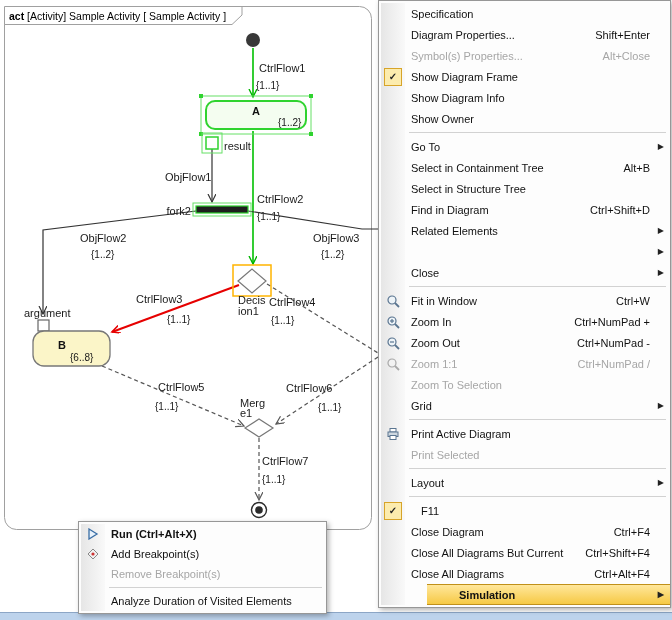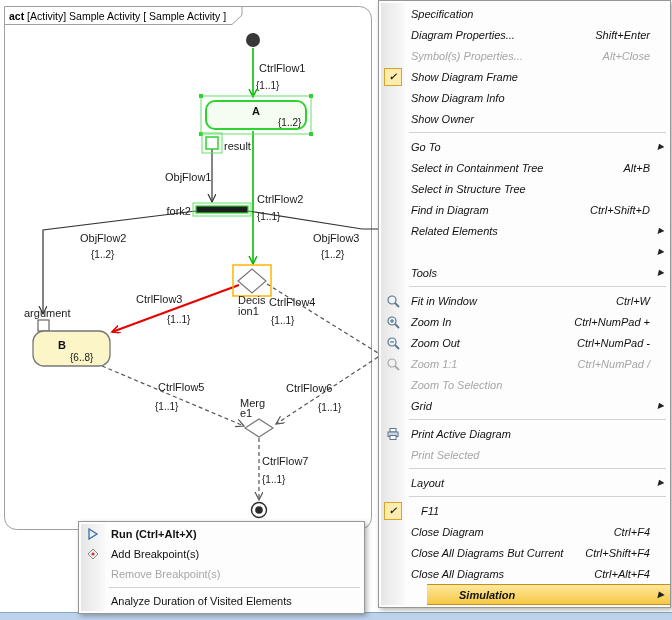--- a/index.html
+++ b/index.html
@@ -14,22 +14,22 @@
   .nname { font-size:11px; font-weight:bold; fill:#111; }
   .tabtxt { font-size:10.5px; fill:#000; }
 
   #bottom-strip { position:absolute; left:0; bottom:0; width:672px; height:8px;
     background:#bdd3ec; border-top:1px solid #8ca6c6; z-index:2; }
 
   .menu { position:absolute; background:#fdfdfd; border:1px solid #979797;
     box-shadow:2px 2px 5px rgba(0,0,0,.3); padding:2px 0; }
   .menu::before { content:""; position:absolute; left:2px; top:2px; bottom:2px; width:24px;
     background:linear-gradient(to right,#e6e6e6,#f9f9f9); }
-  #context-menu { left:378px; top:0; width:293px; z-index:4;font-style:italic; }
-  #sim-submenu { left:78px; top:521px; width:287px; z-index:3; }
+  #context-menu { left:378px; top:0; width:293px; z-index:4; }
+  #sim-submenu { left:78px; top:521px; width:249px; z-index:3; }
 
   .mi { position:relative; height:21px; display:flex; align-items:center;
     padding:0 20px 0 32px; font-size:11px; color:#111; white-space:nowrap; cursor:default; }
   .mi .lbl { flex:1 1 auto; }
   .mi .sc { margin-left:10px; color:#111; }
   .mi.disabled .lbl, .mi.disabled .sc { color:#a6a6a6; }
   .mi .arrow { position:absolute; right:6px; font-size:8px; color:#222; }
   .mi .icon { position:absolute; left:5px; width:18px; height:18px;
     display:flex; align-items:center; justify-content:center; }
   .check-icon { width:15px; height:15px; left:6px; background:#fcecae;
@@ -227,21 +227,21 @@
       <span class="sc">Ctrl+Shift+D</span>
     </div>
     <div class="mi">
       <span class="lbl">Related Elements</span>
       <span class="arrow">▶</span>
     </div>
     <div class="mi">
       <span class="arrow">▶</span>
     </div>
     <div class="mi">
-      <span class="lbl">Tools</span>
+      <span class="lbl">Close</span>
       <span class="arrow">▶</span>
     </div>
 
     <div class="sep"></div>
 
     <div class="mi">
       <span class="icon">
         <svg width="14" height="14">
             <circle cx="6" cy="6" r="4" fill="#eef4f8" stroke="#5a7590" stroke-width="1.2"></circle>
             <line x1="9" y1="9" x2="13" y2="13" stroke="#5a7590" stroke-width="1.8"></line>

